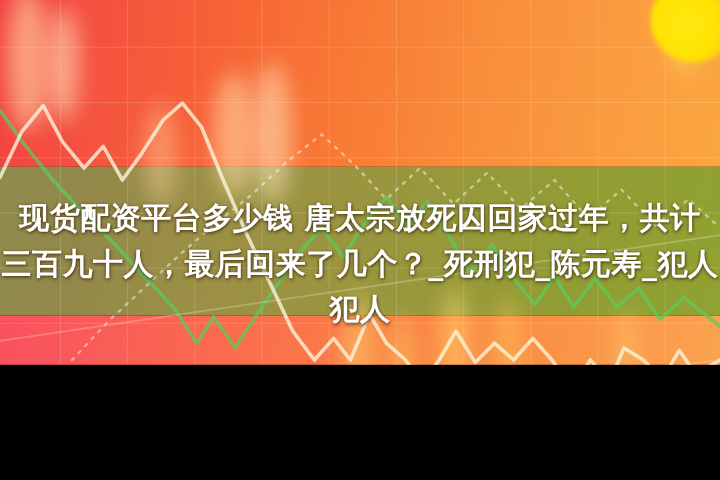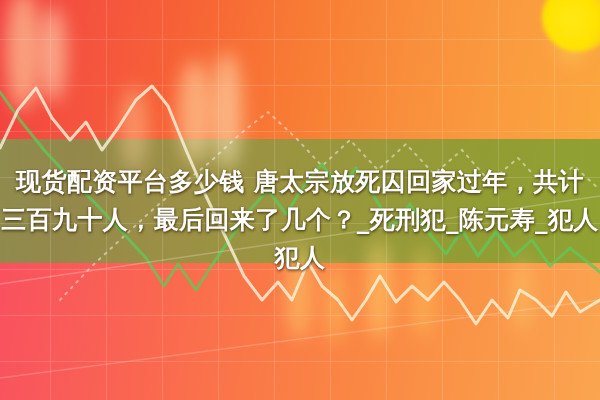--- a/index.html
+++ b/index.html
@@ -3,21 +3,21 @@
 <meta charset="utf-8">
 <style>
   html, body {
     margin: 0;
     padding: 0;
     background: #000;
   }
   #stage {
     position: relative;
     width: 600px;
-    height: 400px;
+    height: 304px;
     overflow: hidden;
     font-family: "DejaVu Sans", "Liberation Sans", sans-serif;
   }
 
   
   .layer {
     position: absolute;
     left: 0;
     top: 0;
     width: 600px;

